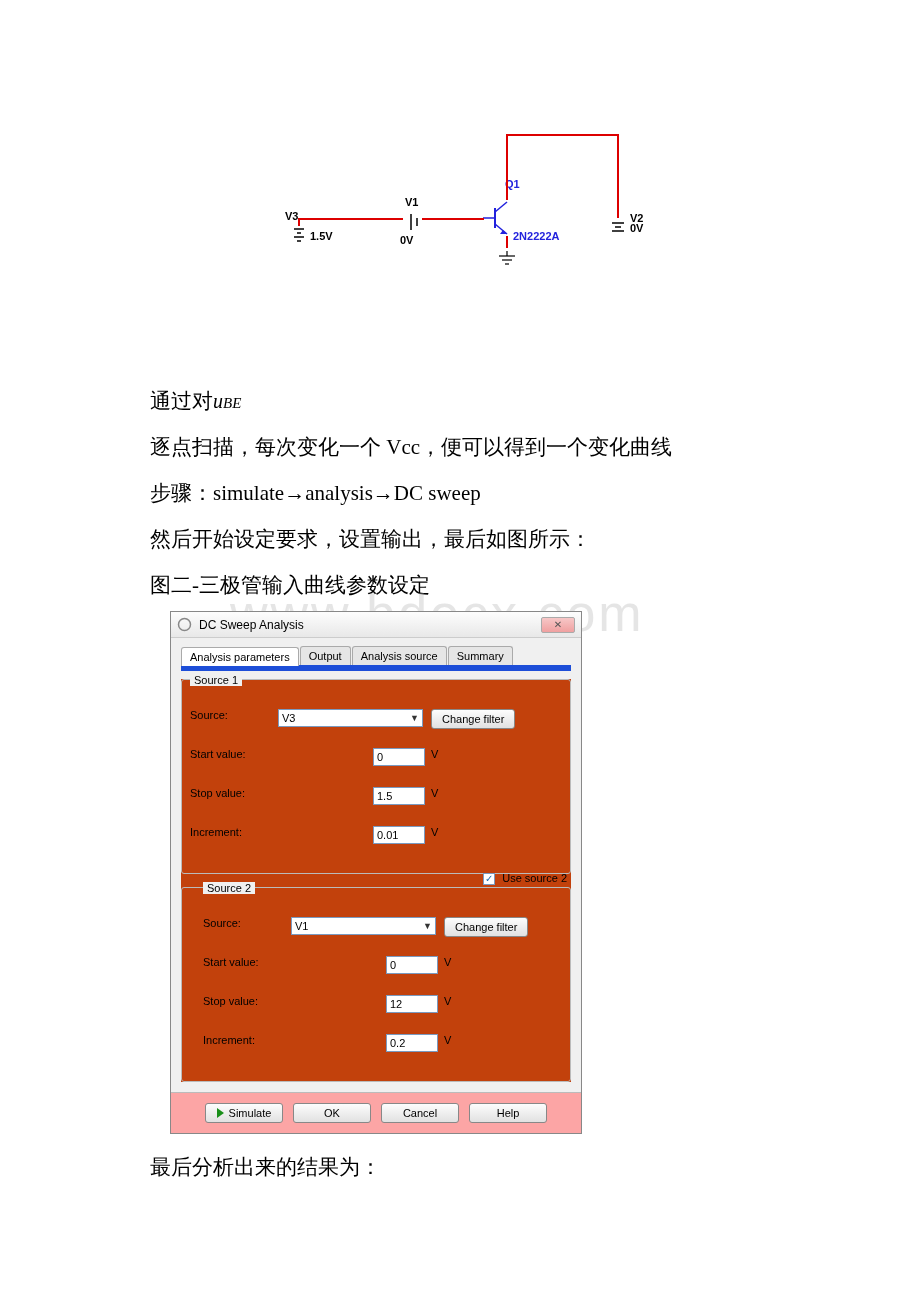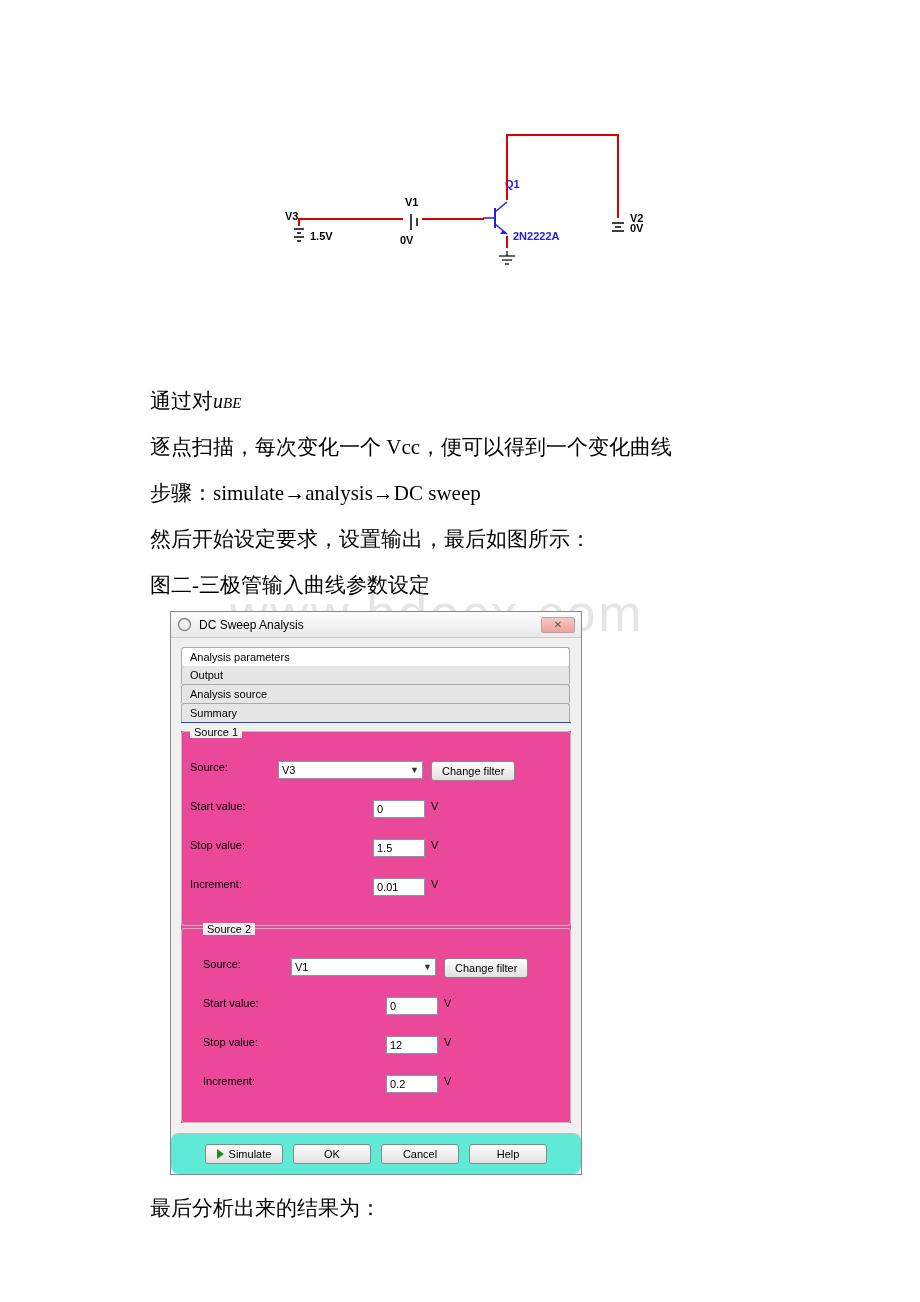--- a/index.html
+++ b/index.html
@@ -69,21 +69,21 @@
     position:absolute; left:6px; top:5px; width:15px; height:15px;
   }
   .title-text { font-size: 12px; }
   .win-btn {
     width: 34px; height: 16px; border:1px solid #aaa; border-radius:2px;
     background: linear-gradient(to bottom,#f7c7c7,#f0a0a0);
     font-size: 10px; text-align:center; line-height:14px; color:#555;
     cursor:pointer;
   }
   .dialog-body { padding: 8px 10px 10px 10px; background:#f0f0f0;}
-  .tabs { display: flex; border-bottom:1px solid #1d4ed8;flex-direction:column; }
+  .tabs { display: flex; border-bottom:6px solid #1d4ed8; }
   .tab {
     padding: 3px 8px; font-size:11px; border:1px solid #aaa; border-bottom:none;
     background:#e6e6e6; margin-right:1px; border-top-left-radius:3px; border-top-right-radius:3px;
     cursor:pointer;
   }
   .tab.active { background:#fff; position:relative; top:1px; }
   .fieldset {
     border:1px solid #bbb; padding:6px 8px 8px 8px; margin-top:8px;
     border-radius:3px;
   }
@@ -99,28 +99,28 @@
   .input { width:52px; }
   .unit { margin-left:6px; font-size:11px; }
   .btn {
     border:1px solid #888; background:linear-gradient(to bottom,#fdfdfd,#e1e1e1);
     border-radius:3px; height:20px; padding:0 10px; font-size:11px;
     display:inline-flex; align-items:center; cursor:pointer;
   }
   .use-src2 { text-align:right; padding:2px 4px 0 0; margin-top:-4px;}
   .bottom-bar {
     border-top:1px solid #bbb; padding:10px 8px; display:flex; justify-content:center;
-    gap:10px; background:#5eead4;border-radius:8px;
+    gap:10px; background:#fca5a5;
   }
   .bottom-bar .btn { width:78px; justify-content:center; }
   .sim-btn { display:inline-flex; align-items:center; gap:5px; }
   .tri { width:0;height:0;border-top:5px solid transparent;border-bottom:5px solid transparent;border-left:7px solid #1a8f1a;}
   .caret { font-size:9px; color:#333; }
   .check { width:12px; height:12px; border:1px solid #7a9ac0; background:#fff; display:inline-flex; align-items:center; justify-content:center; margin-right:4px; font-size:10px; color:#1a6ab0;}
-  .dialog-inner{ min-height:316px; background:#ec4899;}
+  .dialog-inner{ min-height:316px; background:#c2410c;}
 </style>
 </head>
 <body>
 
 <div class="circuit-area">
 
   <div class="label black" style="left:135px; top:140px;">V3</div>
   <div class="comp" style="left:142px; top:155px;">
     <svg width="14" height="22">
         <line x1="2" y1="4" x2="12" y2="4" stroke="#000" stroke-width="1.5"></line>
@@ -237,20 +237,24 @@
           </div>
           <div class="row">
             <span class="row-label">Increment:</span>
             <span style="width:95px;"></span>
             <input class="input" value="0.01" style="">
             <span class="unit">V</span>
           </div>
         </div>
       </div>
 
+      <div class="use-src2">
+        <span class="check">✓</span>
+        <span>Use source 2</span>
+      </div>
 
       <div class="fieldset" style="margin-top:2px;padding-left:21px;">
         <span class="legend">Source 2</span>
         <div class="fieldset-body">
           <div class="row">
             <span class="row-label">Source:</span>
             <div class="select">
               <span>V1</span>
               <span class="caret">▼</span>
             </div>

